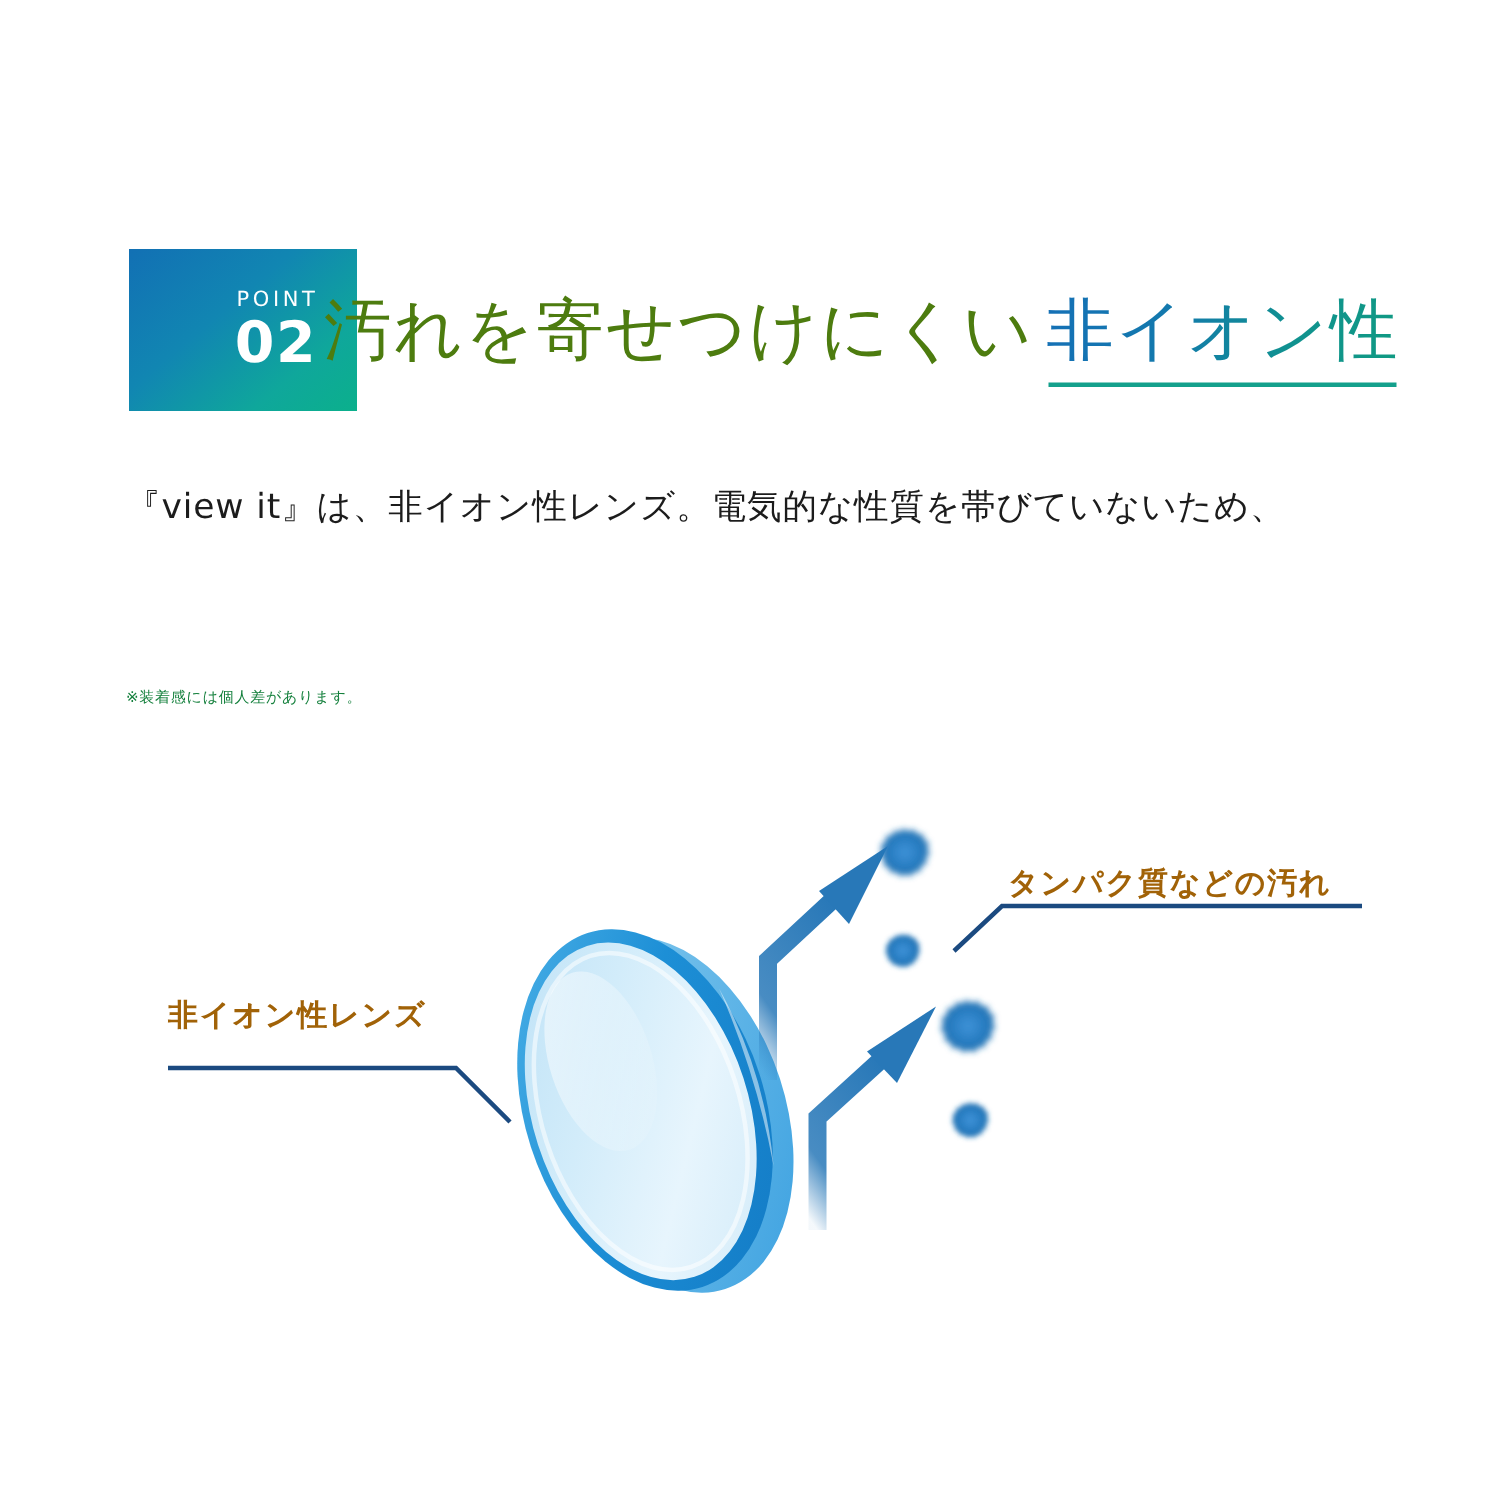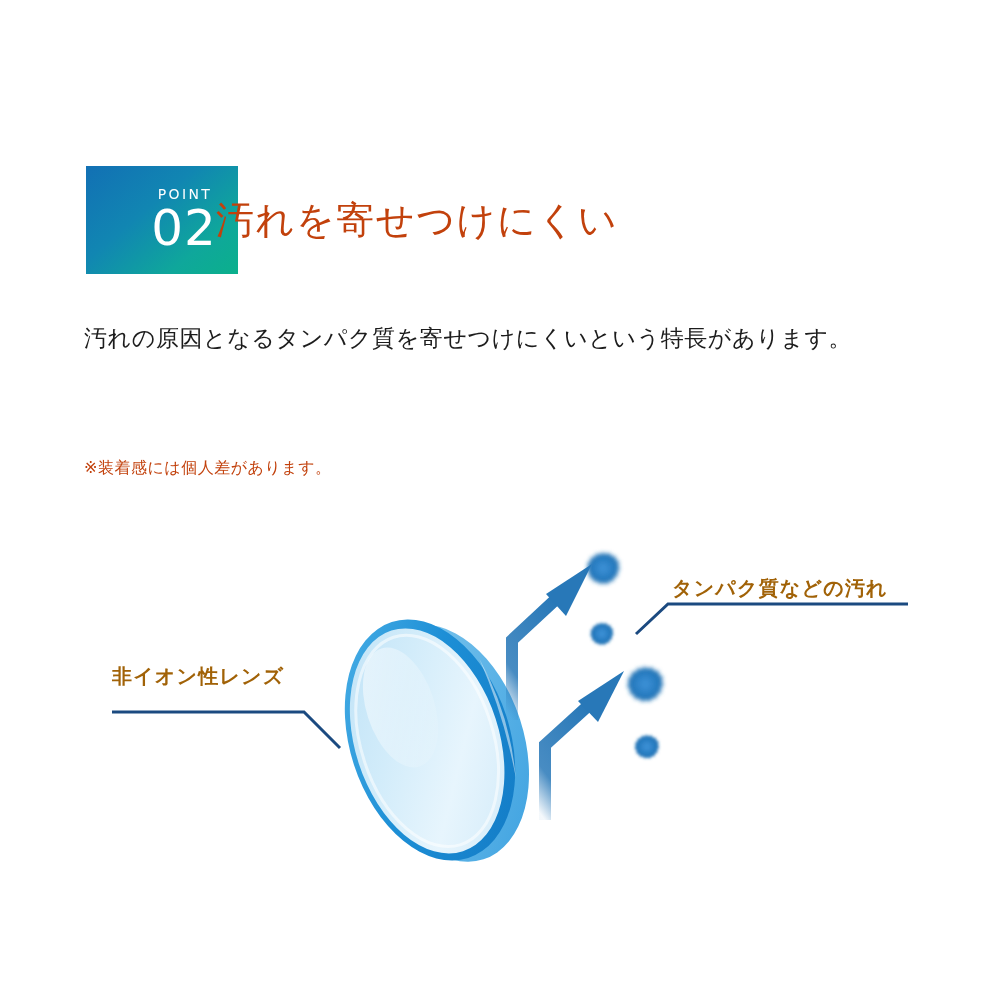--- a/index.html
+++ b/index.html
@@ -41,39 +41,39 @@
     color: #ffffff;
     font-size: 14px;
     letter-spacing: 2.4px;
     font-weight: 500;
     line-height: 1;
     margin-bottom: 2px;
     margin-left: 2px;
   }
   #point-badge .badge-num {
     color: #ffffff;
-    font-size: 50px;
+    font-size: 38px;
     line-height: 1;
-    font-weight: 400;
+    font-weight: 700;
     letter-spacing: 1px;
   }
 
   #headline {
     position: absolute;
     left: 130px;
     top: 6px;
     height: 96px;
     display: flex;
     align-items: center;
     white-space: nowrap;
   }
   .headline-plain {
-    font-size: 38px;
+    font-size: 45px;
     letter-spacing: 1.5px;
-    color: #c2410c;
+    color: #4d7c0f;
     font-weight: 400;
   }
   .headline-accent-wrap {
     position: relative;
     display: inline-block;
     margin-left: 8px;
   }
   .headline-accent {
     font-size: 45px;
     letter-spacing: 1.5px;
@@ -104,23 +104,23 @@
     font-size: 23px;
     line-height: 45px;
     letter-spacing: 0.6px;
     color: #1c1c1c;
     white-space: nowrap;
   }
   #footnote {
     position: absolute;
     left: 84px;
     top: 458px;
-    font-size: 16px;
+    font-size: 10px;
     letter-spacing: 0.5px;
-    color: #c2410c;
+    color: #15803d;
     white-space: nowrap;
   }
 
   
   #illustration {
     position: absolute;
     left: 0;
     top: 520px;
     width: 1000px;
     height: 400px;
@@ -146,28 +146,29 @@
 <div id="header">
 
   <div id="point-badge">
     <span class="badge-word">POINT</span>
     <span class="badge-num">02</span>
   </div>
 
   <div id="headline">
     <span class="headline-plain">汚れを寄せつけにくい</span>
     <span class="headline-accent-wrap">
+      <span class="headline-accent">非イオン性</span>
       <span class="headline-underline"></span>
     </span>
   </div>
 
 </div>
 
 <div id="body-copy">
-  <p>汚れの原因となるタンパク質を寄せつけにくいという特長があります。</p>
+  <p>『view it』は、非イオン性レンズ。電気的な性質を帯びていないため、</p>
 </div>
 
 <div id="footnote">※装着感には個人差があります。</div>
 
 <div id="illustration">
   <svg width="1000" height="400" viewBox="0 0 1000 400" xmlns="http://www.w3.org/2000/svg">
     <defs>
       <linearGradient id="lensFace" x1="0" y1="0" x2="1" y2="1">
         <stop offset="0%" stop-color="#bde1f6"></stop>
         <stop offset="35%" stop-color="#d2ecfa"></stop>

